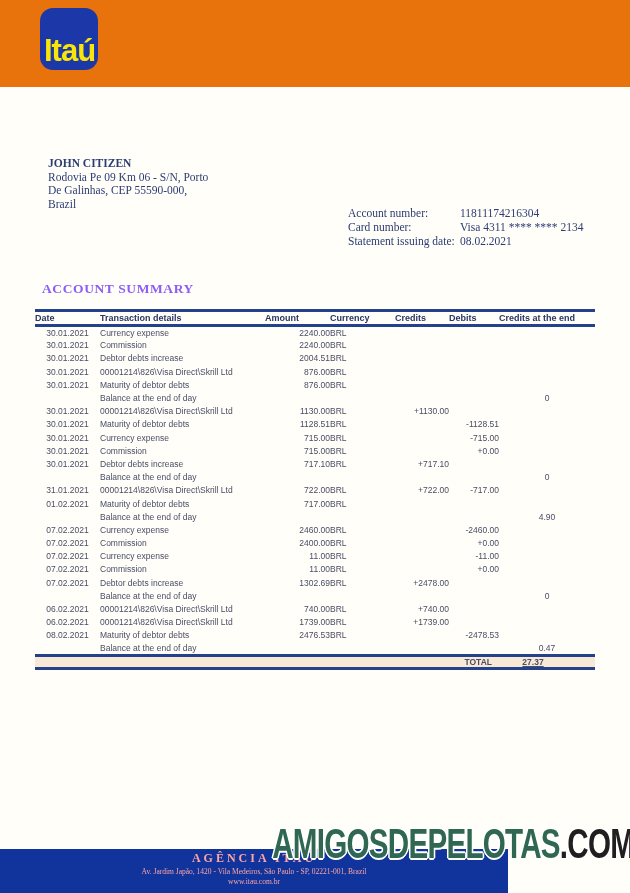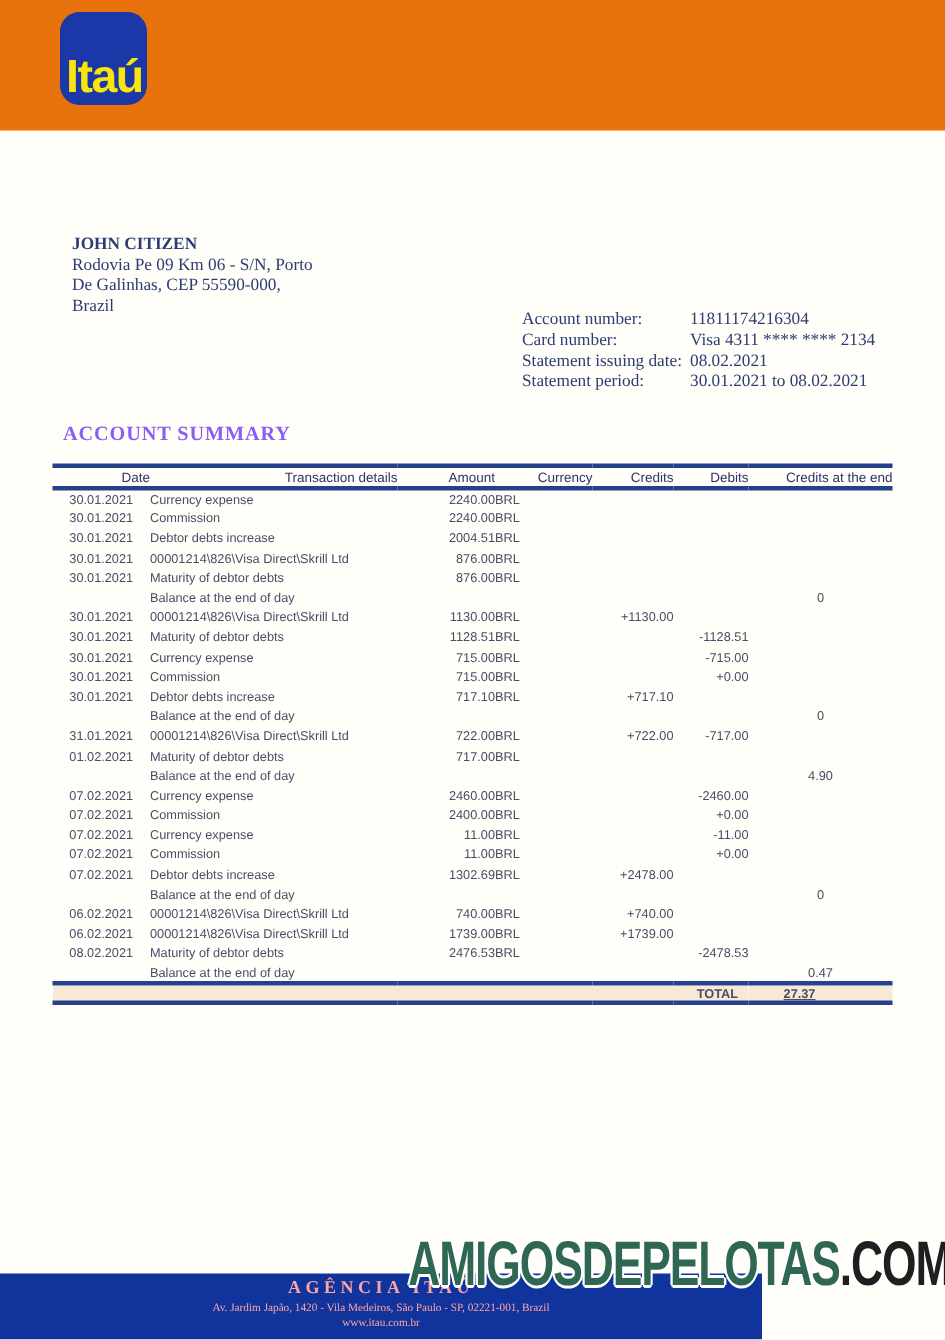--- a/index.html
+++ b/index.html
@@ -54,22 +54,22 @@
   }
 
   
   table.summary {
     position:absolute; left:35px; top:309px;
     width:560px; border-collapse:collapse; table-layout:fixed;
   }
   table.summary th {
     border-top:3px solid #24418C;
     border-bottom:3px solid #24418C;
-    font-size:9px; font-weight:normal; color:#2B3566;
-    height:15px; text-align:right; white-space:nowrap; padding:0;
+    font-size:9px; font-weight:bold; color:#2B3566;
+    height:15px; text-align:left; white-space:nowrap; padding:0;
   }
   table.summary td {
     font-size:8.5px; color:#494D66;
     height:13.2px; padding:0; white-space:nowrap; overflow:hidden;
   }
   td.c0 { text-align:center; }
   td.c1 { text-align:left; padding-left:1px; }
   td.c2 { text-align:right; padding-right:6px; }
   td.c3 { text-align:left; }
   td.c4 { text-align:right; padding-right:9px; }
@@ -136,24 +136,20 @@
       <span class="dlabel">Account number:</span>
       <span>11811174216304</span>
     </div>
     <div class="drow">
       <span class="dlabel">Card number:</span>
       <span>Visa 4311 **** **** 2134</span>
     </div>
     <div class="drow">
       <span class="dlabel">Statement issuing date:</span>
       <span>08.02.2021</span>
-    </div>
-    <div class="drow">
-      <span class="dlabel">Statement period:</span>
-      <span>30.01.2021 to 08.02.2021</span>
     </div>
   </div>
 
 <div class="section-title">ACCOUNT SUMMARY</div>
 
 <table class="summary">
   <colgroup>
     <col style="width:65px">
       <col style="width:165px">
       <col style="width:65px">

